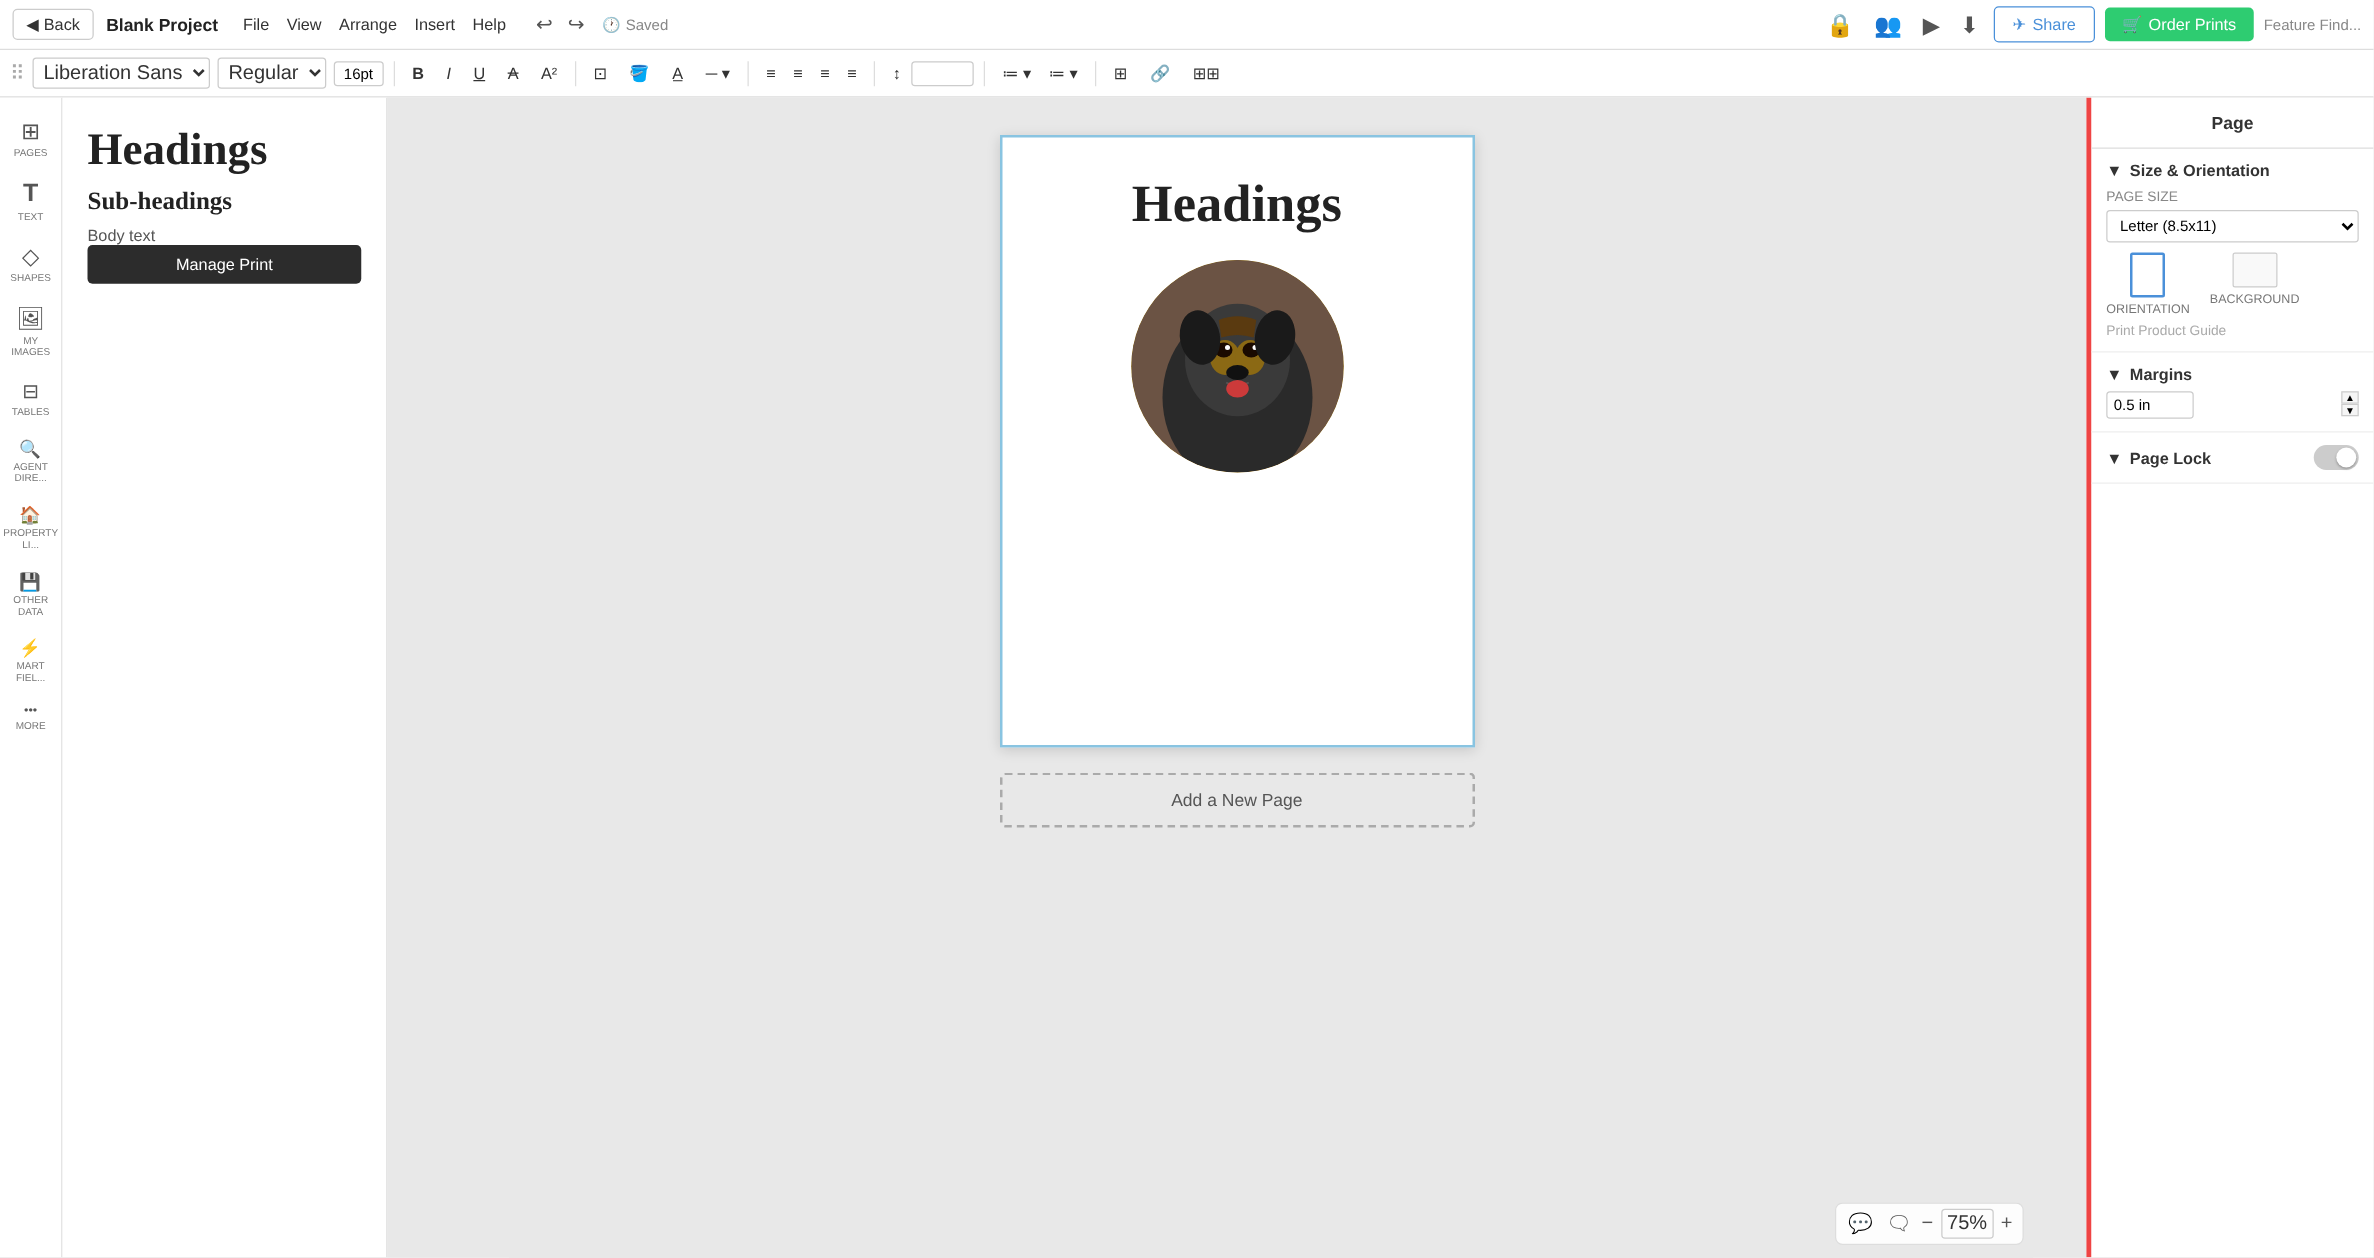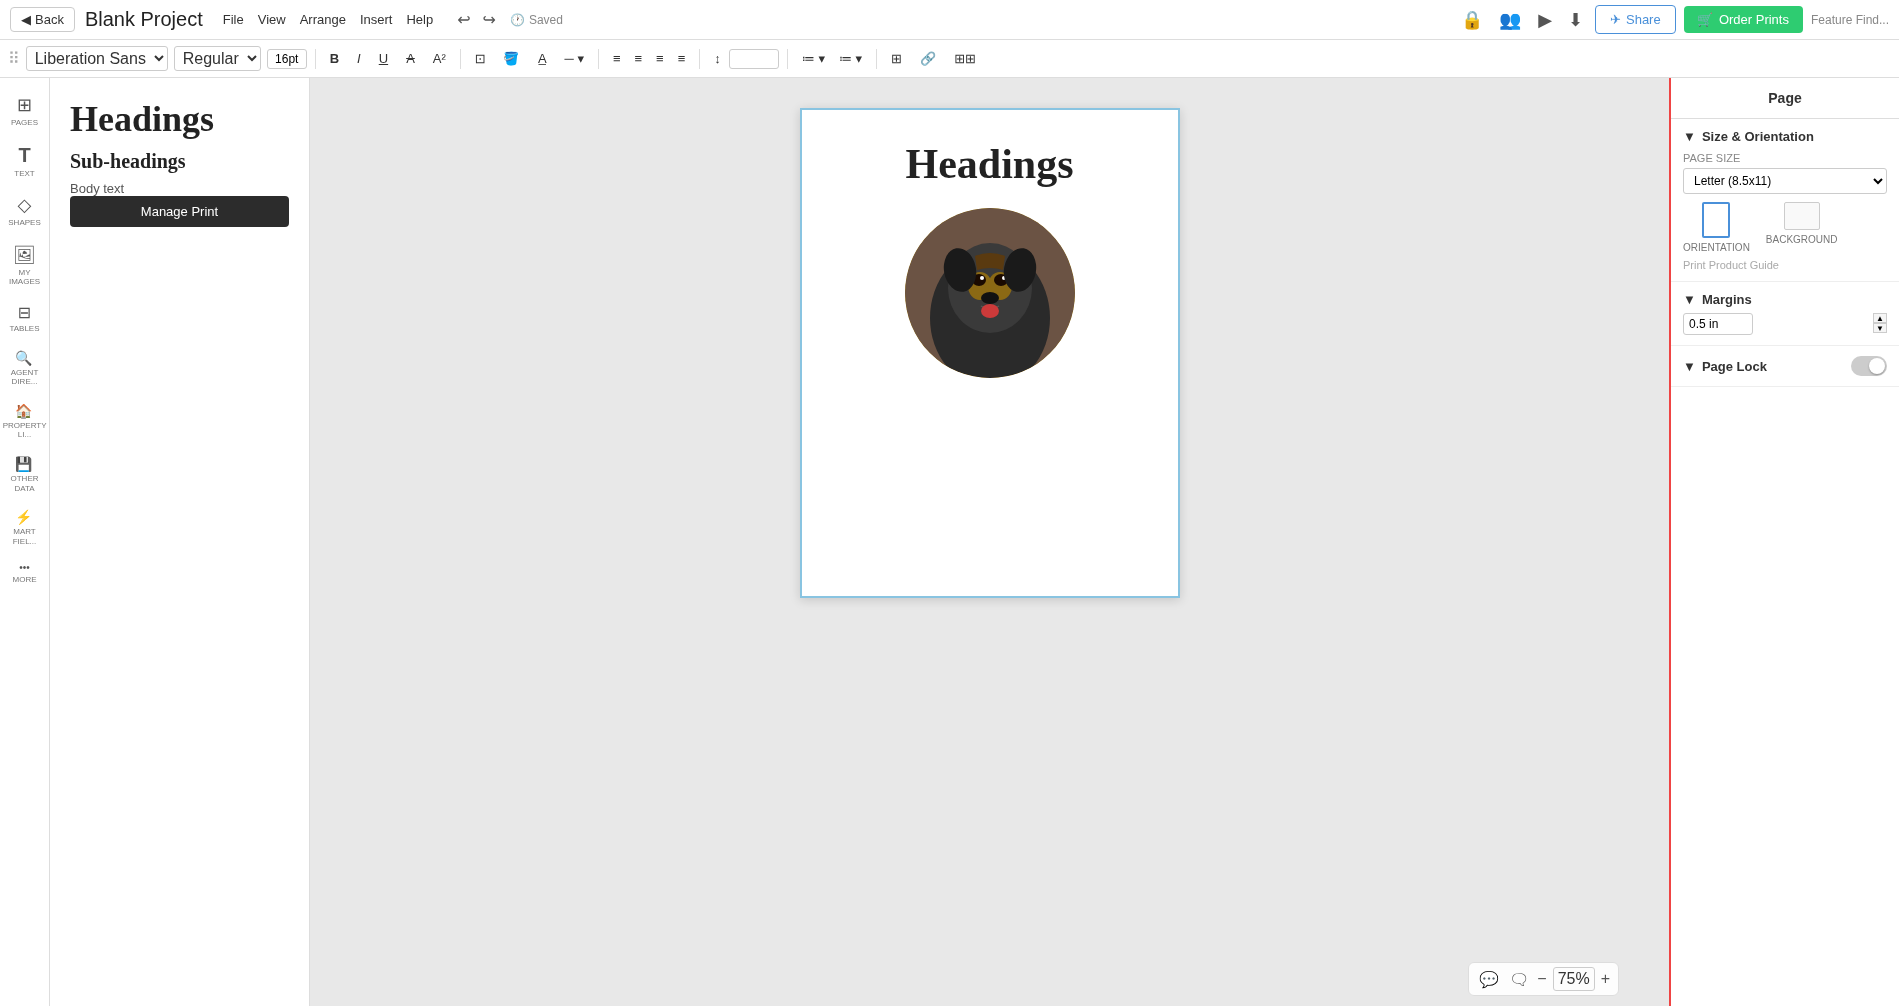--- a/index.html
+++ b/index.html
@@ -15,21 +15,21 @@
       padding: 0 10px;
       gap: 10px;
       flex-shrink: 0;
       z-index: 10;
     }
     .back-btn {
       display: flex; align-items: center; gap: 4px;
       background: #fff; border: 1px solid #ccc; border-radius: 4px;
       padding: 4px 10px; cursor: pointer; font-size: 13px; color: #333;
     }
-    .project-title { font-weight: normal; font-size: 20px; color: #222; }
+    .project-title { font-weight: bold; font-size: 14px; color: #222; }
     .menu-items { display: flex; gap: 14px; margin-left: 10px; }
     .menu-item { font-size: 13px; color: #333; cursor: pointer; }
     .undo-redo { display: flex; gap: 4px; margin-left: 10px; }
     .icon-btn { background: none; border: none; cursor: pointer; font-size: 16px; color: #555; padding: 2px 4px; }
     .saved-label { font-size: 12px; color: #888; display: flex; align-items: center; gap: 4px; }
     .spacer { flex: 1; }
     .top-right-actions { display: flex; gap: 8px; align-items: center; }
     .icon-action-btn { background: none; border: none; cursor: pointer; font-size: 18px; color: #555; padding: 4px; }
     .share-btn {
       background: #fff; border: 1px solid #4a90d9; border-radius: 4px;
@@ -169,21 +169,21 @@
       cursor: pointer;
       font-size: 14px;
       color: #555;
       border-radius: 4px;
     }
 
     
     .right-panel {
       width: 230px;
       background: #fff;
-      border-left: 2px solid #ef4444;
+      border-left: 4px solid #ef4444;
       flex-shrink: 0;
       overflow-y: auto;
     }
     .right-panel-header {
       text-align: center;
       font-size: 14px;
       font-weight: 600;
       color: #333;
       padding: 12px;
       border-bottom: 1px solid #ddd;
@@ -438,20 +438,21 @@
           <path d="M76 98 Q85 104 94 98" stroke="#555" stroke-width="1.5" fill="none" clip-path="url(#circle-clip)"></path>
           <ellipse cx="85" cy="103" rx="9" ry="7" fill="#cc3a3a" clip-path="url(#circle-clip)"></ellipse>
 
           <ellipse cx="55" cy="62" rx="16" ry="22" fill="#1a1a1a" transform="rotate(-10 55 62)" clip-path="url(#circle-clip)"></ellipse>
           <ellipse cx="115" cy="62" rx="16" ry="22" fill="#1a1a1a" transform="rotate(10 115 62)" clip-path="url(#circle-clip)"></ellipse>
 
           <path d="M70 48 Q85 42 100 48 L98 62 Q85 58 72 62 Z" fill="#5a3a10" clip-path="url(#circle-clip)"></path>
         </svg>
       </div>
     </div>
+    <button class="add-page-btn">Add a New Page</button>
   </div>
 
   <div class="right-panel">
     <div class="right-panel-header">Page</div>
 
     <div class="right-section">
       <div class="right-section-title">
         <span>▼</span>
         <span>Size &amp; Orientation</span>
       </div>

